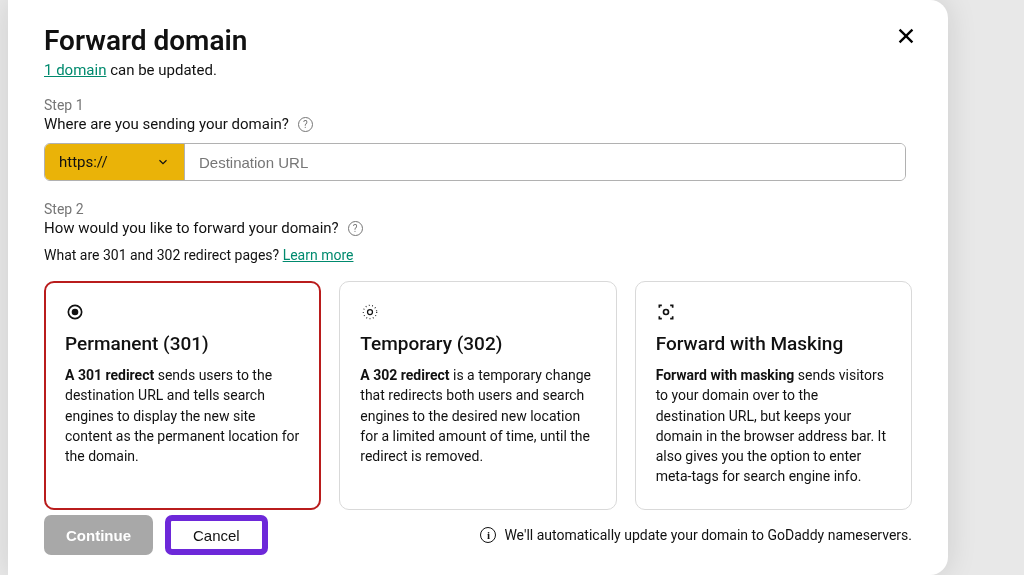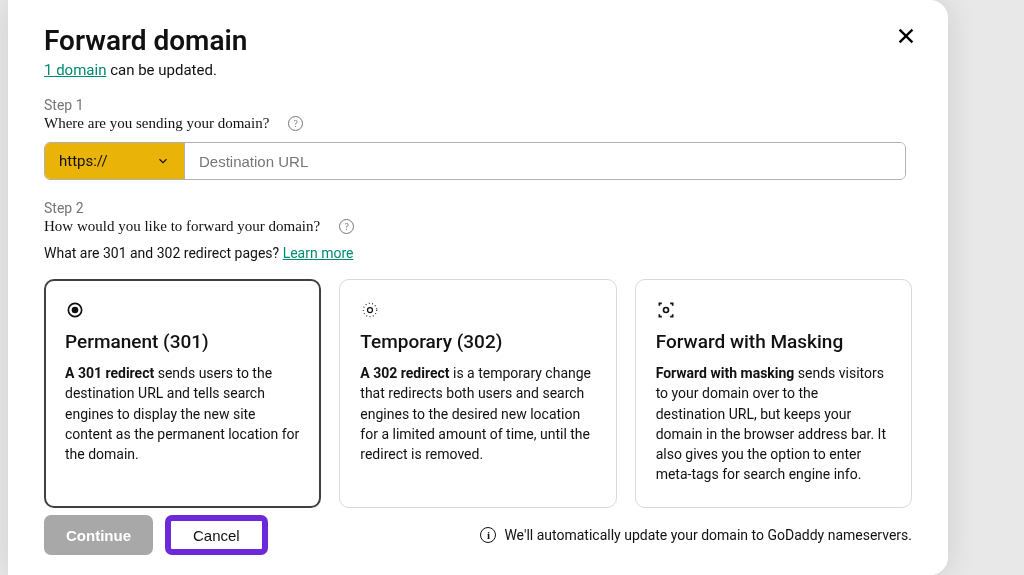--- a/index.html
+++ b/index.html
@@ -20,36 +20,36 @@
   .modal { position: absolute; top: 0; left: 8px; width: 940px; height: 575px; background: #fff; border-radius: 0 18px 18px 0; box-shadow: 0 0 30px rgba(0,0,0,.12); padding: 24px 36px 18px 36px; overflow: hidden; }
 
   .close-btn { position: absolute; top: 22px; right: 28px; width: 28px; height: 28px; background: none; border: none; cursor: pointer; display:flex; align-items:center; justify-content:center; }
   .close-btn svg { width: 22px; height: 22px; stroke: #000; stroke-width:2.5; }
 
   .modal-title { font-size: 28px; font-weight: 600; margin-bottom: 4px; }
   .subtitle-line { font-size: 15px; color: #111; margin-bottom: 18px; }
   .subtitle-line a { color: #008a6e; text-decoration: underline; font-weight: 400; }
 
   .step-label { font-size: 14px; color: #767676; margin-bottom: 2px; }
-  .step-question { font-size: 15px; color: #111; margin-bottom: 10px; display: inline-flex; align-items:center; gap:19px;font-family:Liberation Serif, serif;}
+  .step-question { font-size: 15px; color: #111; margin-bottom: 10px; display: inline-flex; align-items:center; gap:9px;}
   .help-icon { display:inline-flex; width:15px; height:15px; border:1px solid #767676; border-radius:50%; align-items:center; justify-content:center; font-size:10px; color:#767676; }
 
   .url-row { display:flex; width: 862px; height: 38px; border:1px solid #b1b1b1; border-radius:6px; overflow:hidden; margin-bottom: 20px;}
   .protocol-select { width: 140px; display:flex; align-items:center; justify-content:space-between; padding: 0 14px; border-right:1px solid #b1b1b1; background:#eab308; cursor:pointer; }
   .protocol-select span { font-size:15px; }
   .protocol-select svg { width:14px; height:14px; }
   .dest-input { flex:1; border:none; outline:none; padding: 0 14px; font-size:15px; color:#111; }
   .dest-input::placeholder { color:#767676; }
 
   .redirect-info { font-size: 14px; color:#111; margin-bottom: 18px; }
   .redirect-info a { color:#008a6e; text-decoration: underline; }
 
   .cards-row { display:flex; gap:18px; }
   .card { flex:1; border:1px solid #d9d9d9; border-radius:10px; padding:18px 20px 22px 20px; background:#fff; min-height: 200px; }
-  .card.selected { border:2px solid #404040; padding:17px 19px 34px 19px; }
+  .card.selected { border:2px solid #b91c1c; padding:17px 19px 34px 19px; }
   .card-icon { height:24px; margin-bottom:8px; display:flex; align-items:center; }
   .card-icon svg { width:20px; height:20px; }
   .card-title { font-size:19px; font-weight:500; margin-bottom:10px; }
   .card-desc { font-size:14px; line-height:1.45; }
   .card-desc b { font-weight:700; }
 
   .footer { position:absolute; left:36px; right:36px; bottom:20px; display:flex; align-items:center; justify-content:space-between; }
   .footer-left { display:flex; gap:12px; }
   .btn { height:40px; padding:0 22px; border-radius:7px; font-size:15px; font-weight:600; cursor:pointer; }
   .btn-primary { background:#a8a8a8; color:#fff; border:none; }

